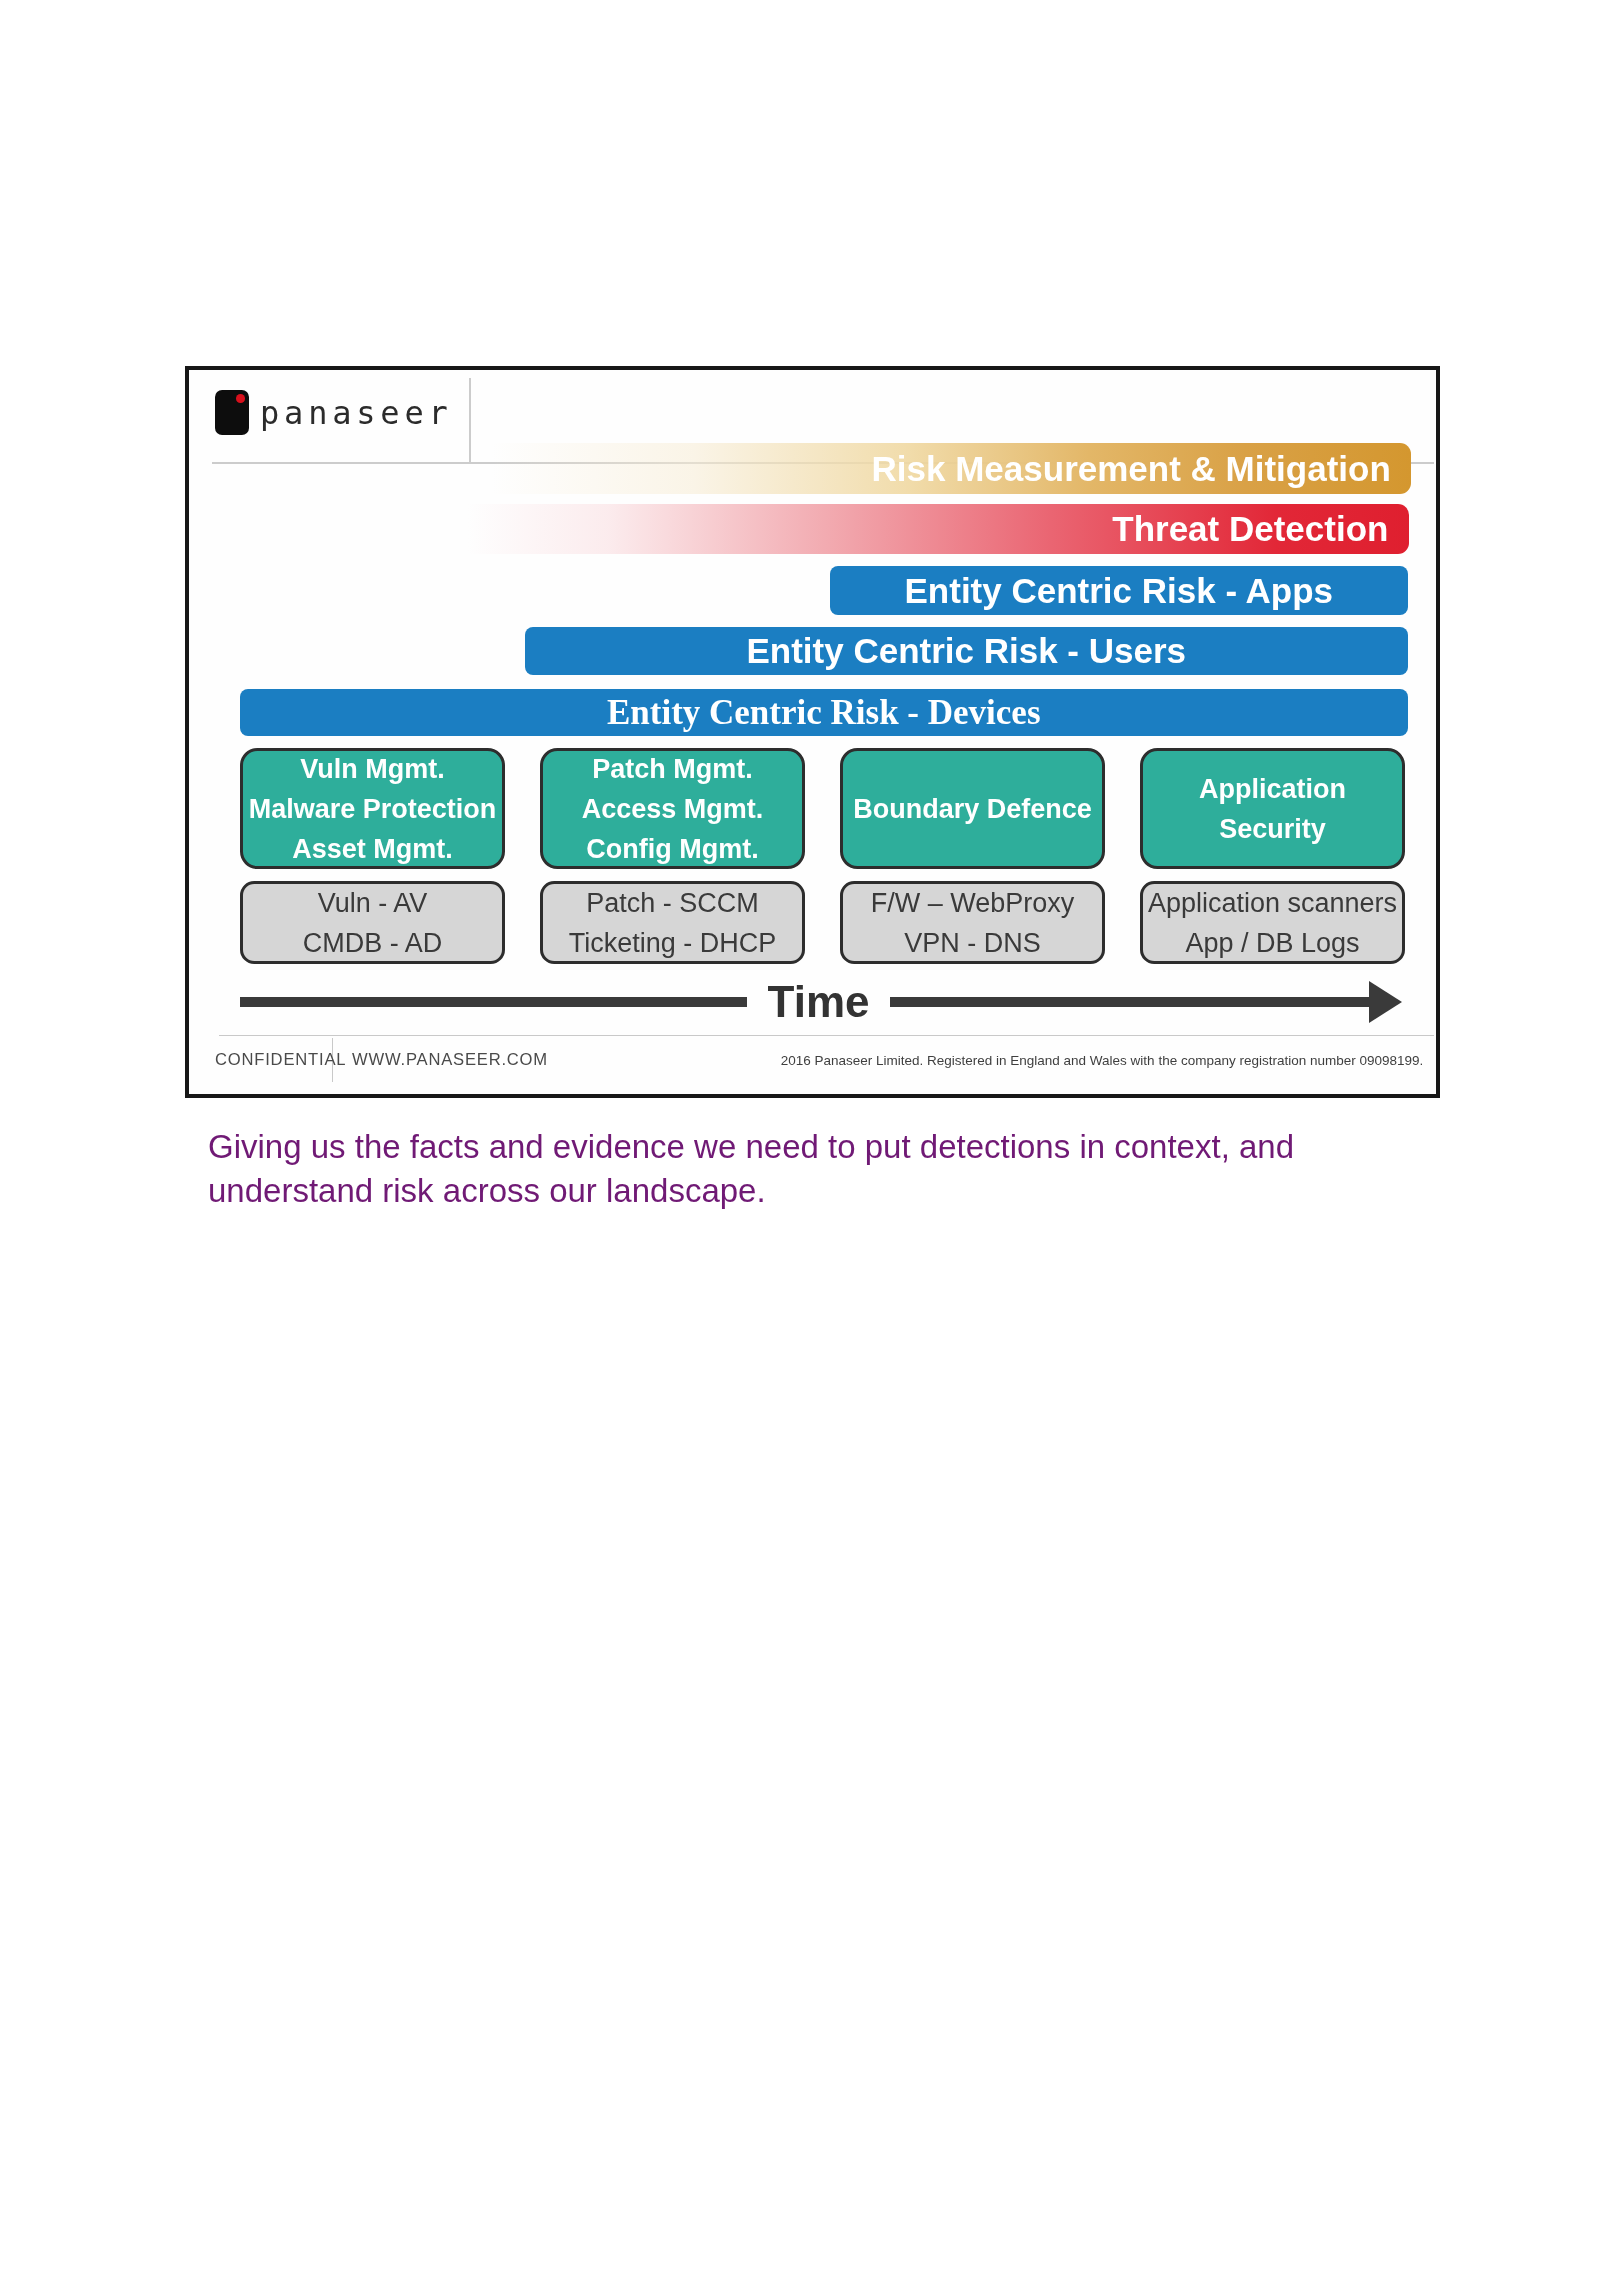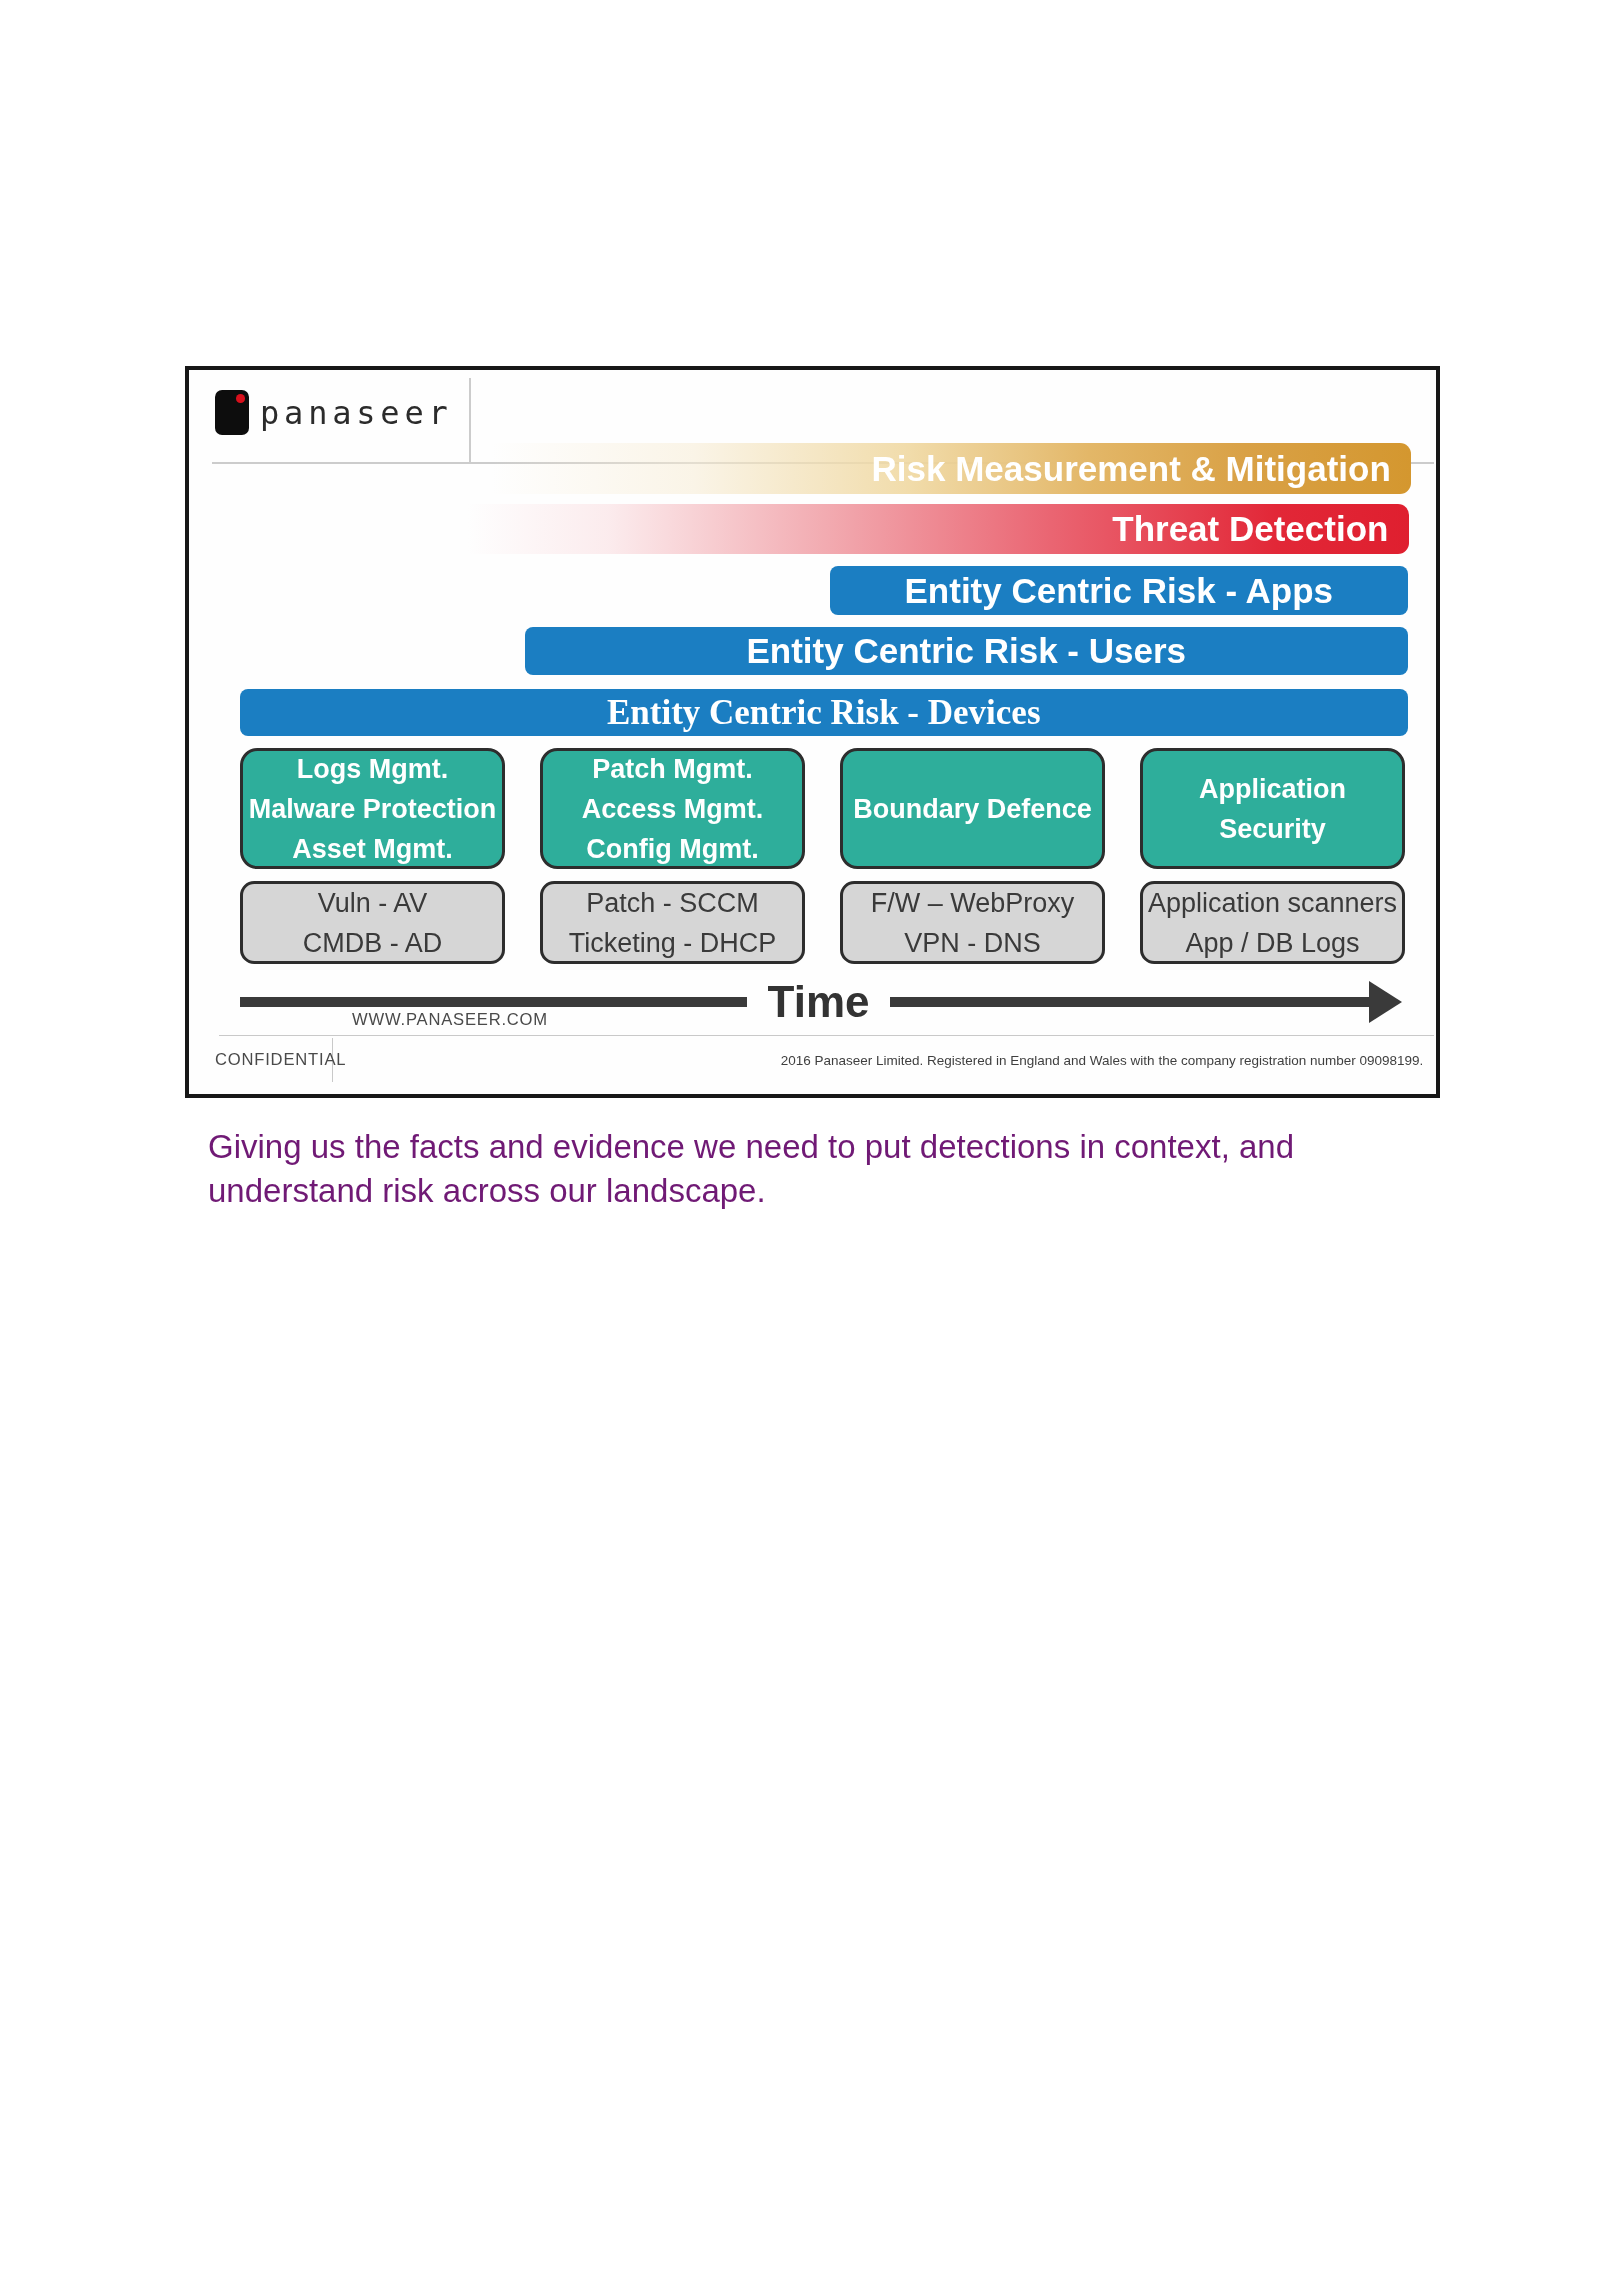--- a/index.html
+++ b/index.html
@@ -56,21 +56,21 @@
   .shaft-right{flex:1;height:10.3px;background:#3a3a3a;}
   .time-label{font-size:44px;font-weight:bold;color:#333333;margin:0 20.6px;}
   .arrow-head{width:0;height:0;border-top:21.4px solid transparent;border-bottom:21.4px solid transparent;
               border-left:33px solid #3a3a3a;}
 
   
   .footer-rule{position:absolute;left:30px;right:1.6px;top:665px;height:0.8px;background:#c9c9c9;}
   .footer-vrule{position:absolute;left:143px;top:668px;width:0.8px;height:44px;background:#c9c9c9;}
   .footer-confidential{position:absolute;left:26px;top:680px;font-size:16.6px;color:#4a4a4a;
                        letter-spacing:0.8px;}
-  .footer-site{position:absolute;left:163px;top:640px;font-size:16.6px;color:#4a4a4a;
+  .footer-site{position:absolute;left:163px;top:680px;font-size:16.6px;color:#4a4a4a;
                letter-spacing:0.8px;}
   .footer-legal{position:absolute;right:12.7px;top:683px;font-size:13.5px;color:#3f3f3f;margin-left:41px;}
 
   
   .caption{position:absolute;left:208px;top:1125px;width:1204px;font-size:33px;line-height:44px;
            color:#701a75;white-space:pre-line;}
   .page-number{position:absolute;right:48px;top:2129px;font-size:37px;color:#c2410c;}
 </style>
 </head>
 <body>
@@ -97,21 +97,21 @@
         <span>Entity Centric Risk - Apps</span>
       </div>
       <div class="bar bar-blue bar-users">
         <span>Entity Centric Risk - Users</span>
       </div>
       <div class="bar bar-blue bar-devices">
         <span>Entity Centric Risk - Devices</span>
       </div>
 
       <div class="cap-box col1">
-        <span>Logs Mgmt.</span>
+        <span>Vuln Mgmt.</span>
         <span>Malware Protection</span>
         <span>Asset Mgmt.</span>
       </div>
       <div class="cap-box col2">
         <span>Patch Mgmt.</span>
         <span>Access Mgmt.</span>
         <span>Config Mgmt.</span>
       </div>
       <div class="cap-box col3">
         <span>Boundary Defence</span>

